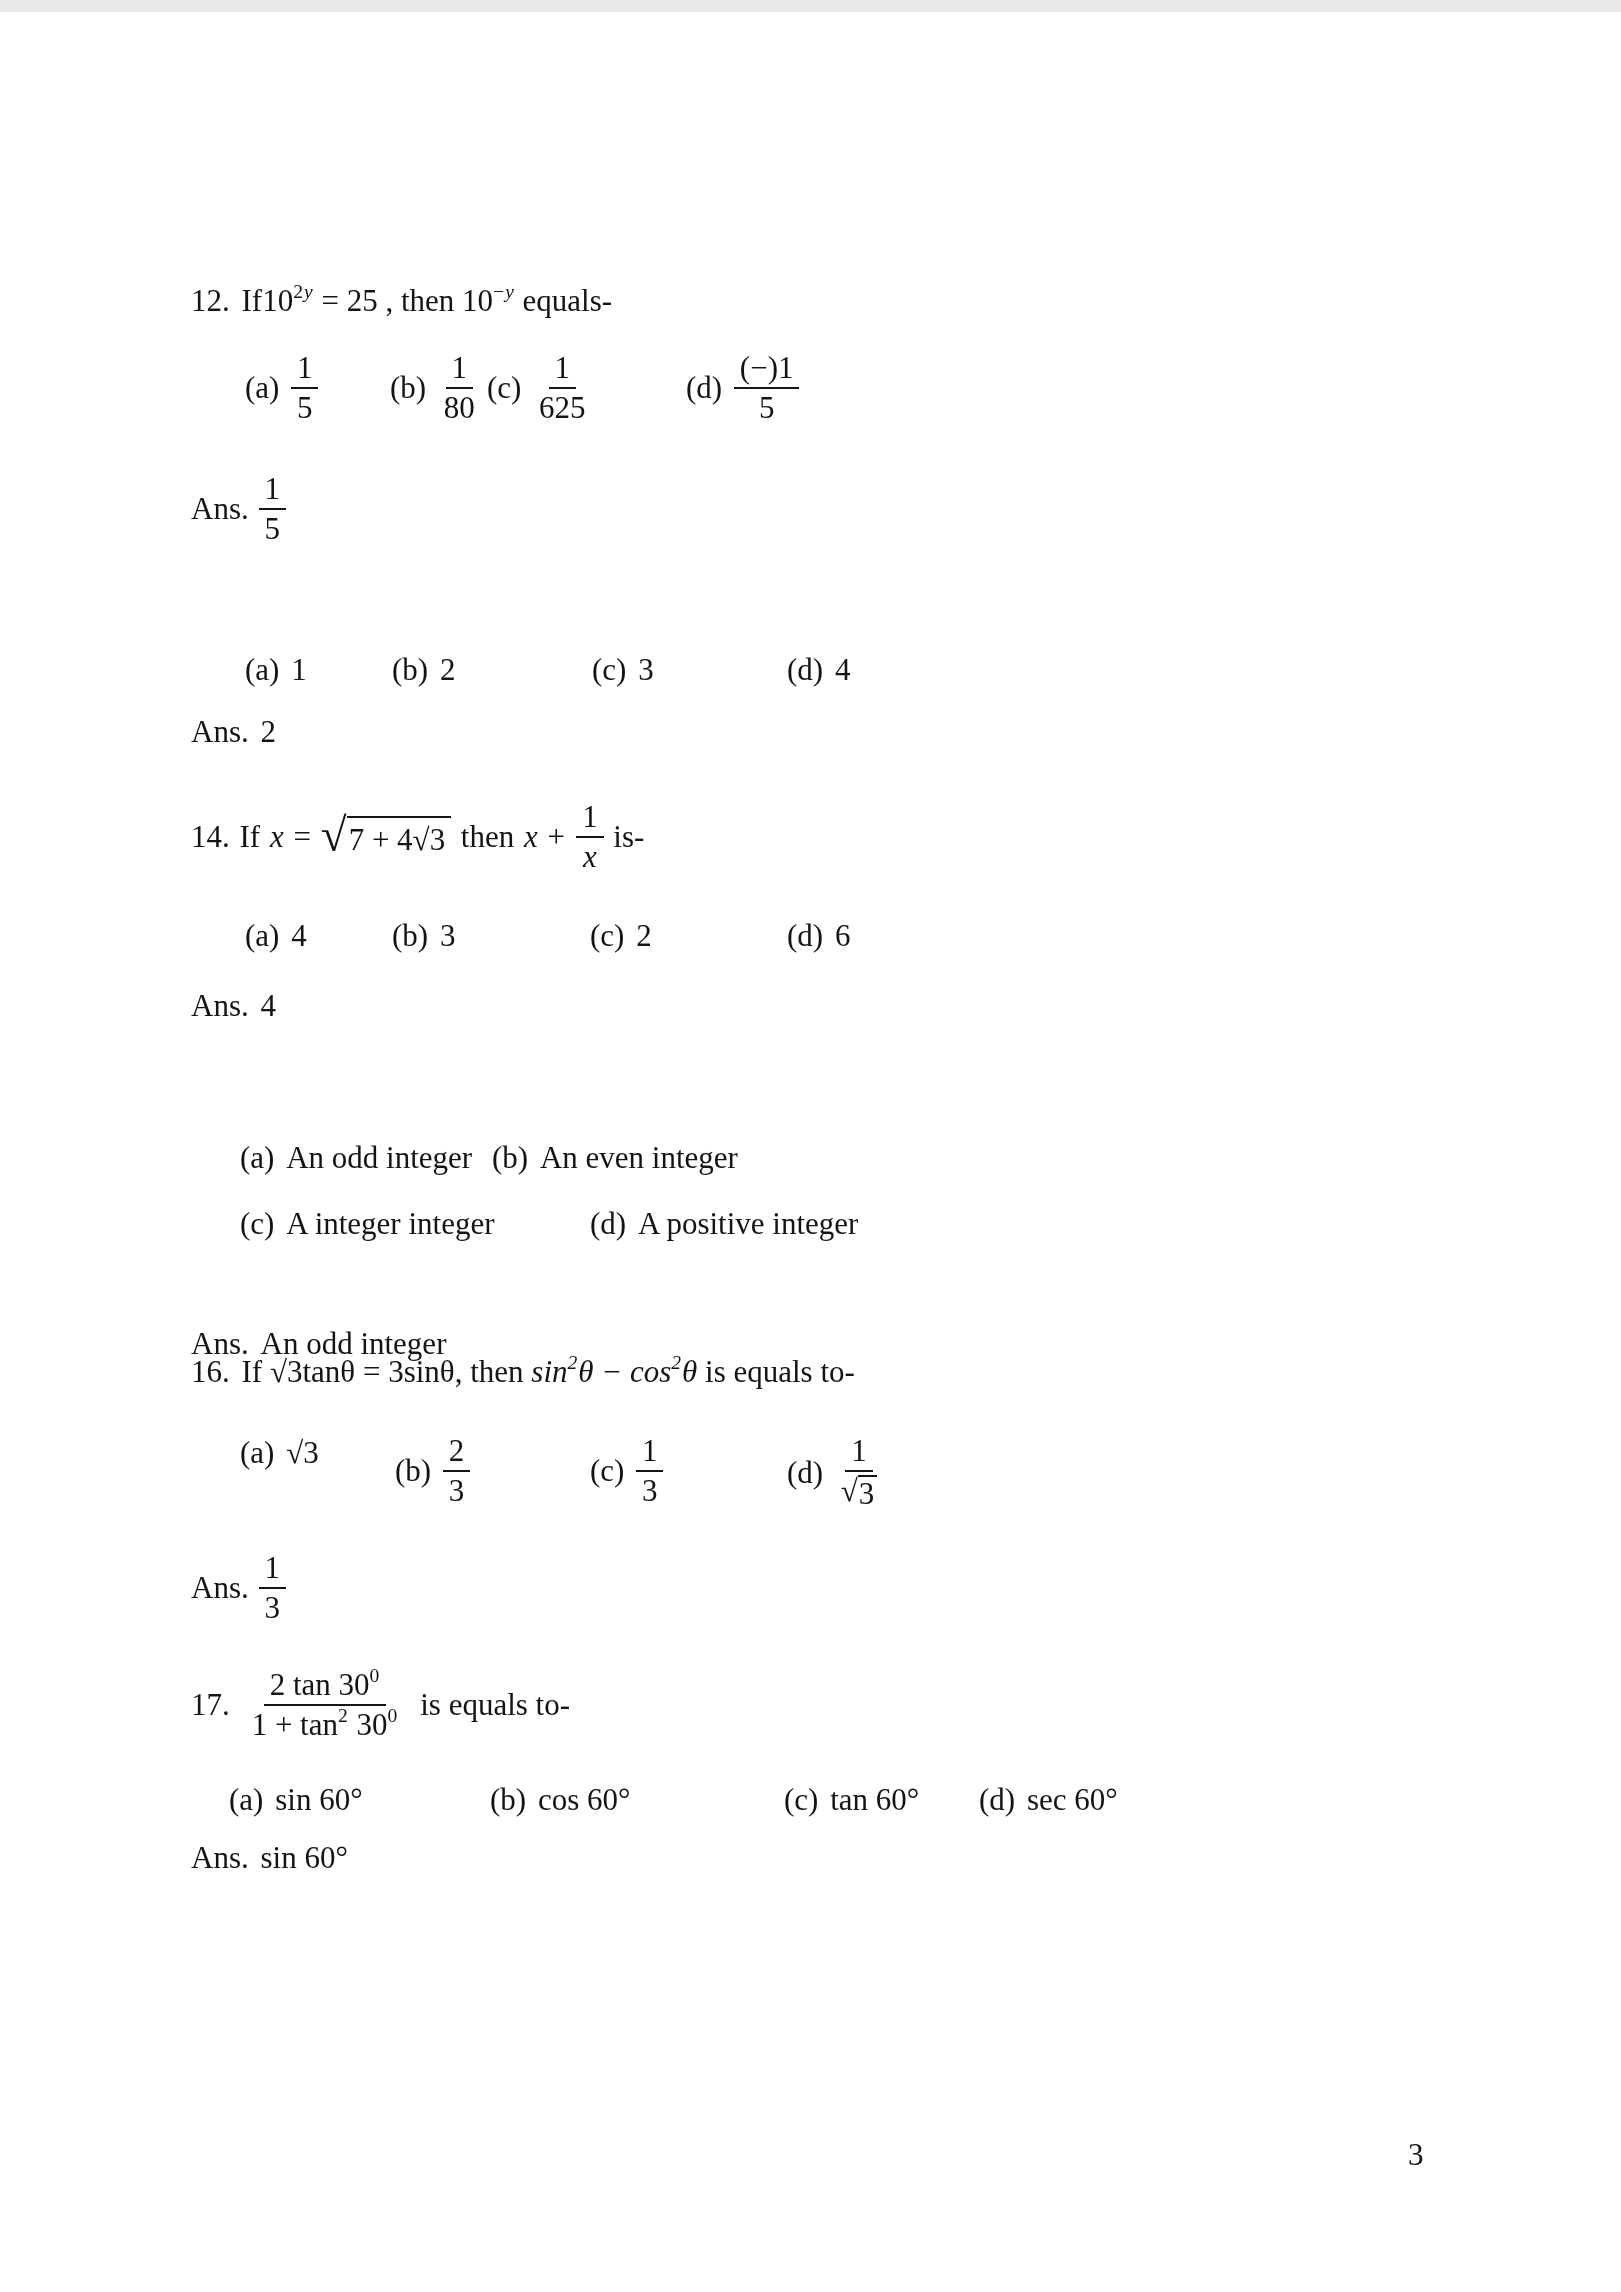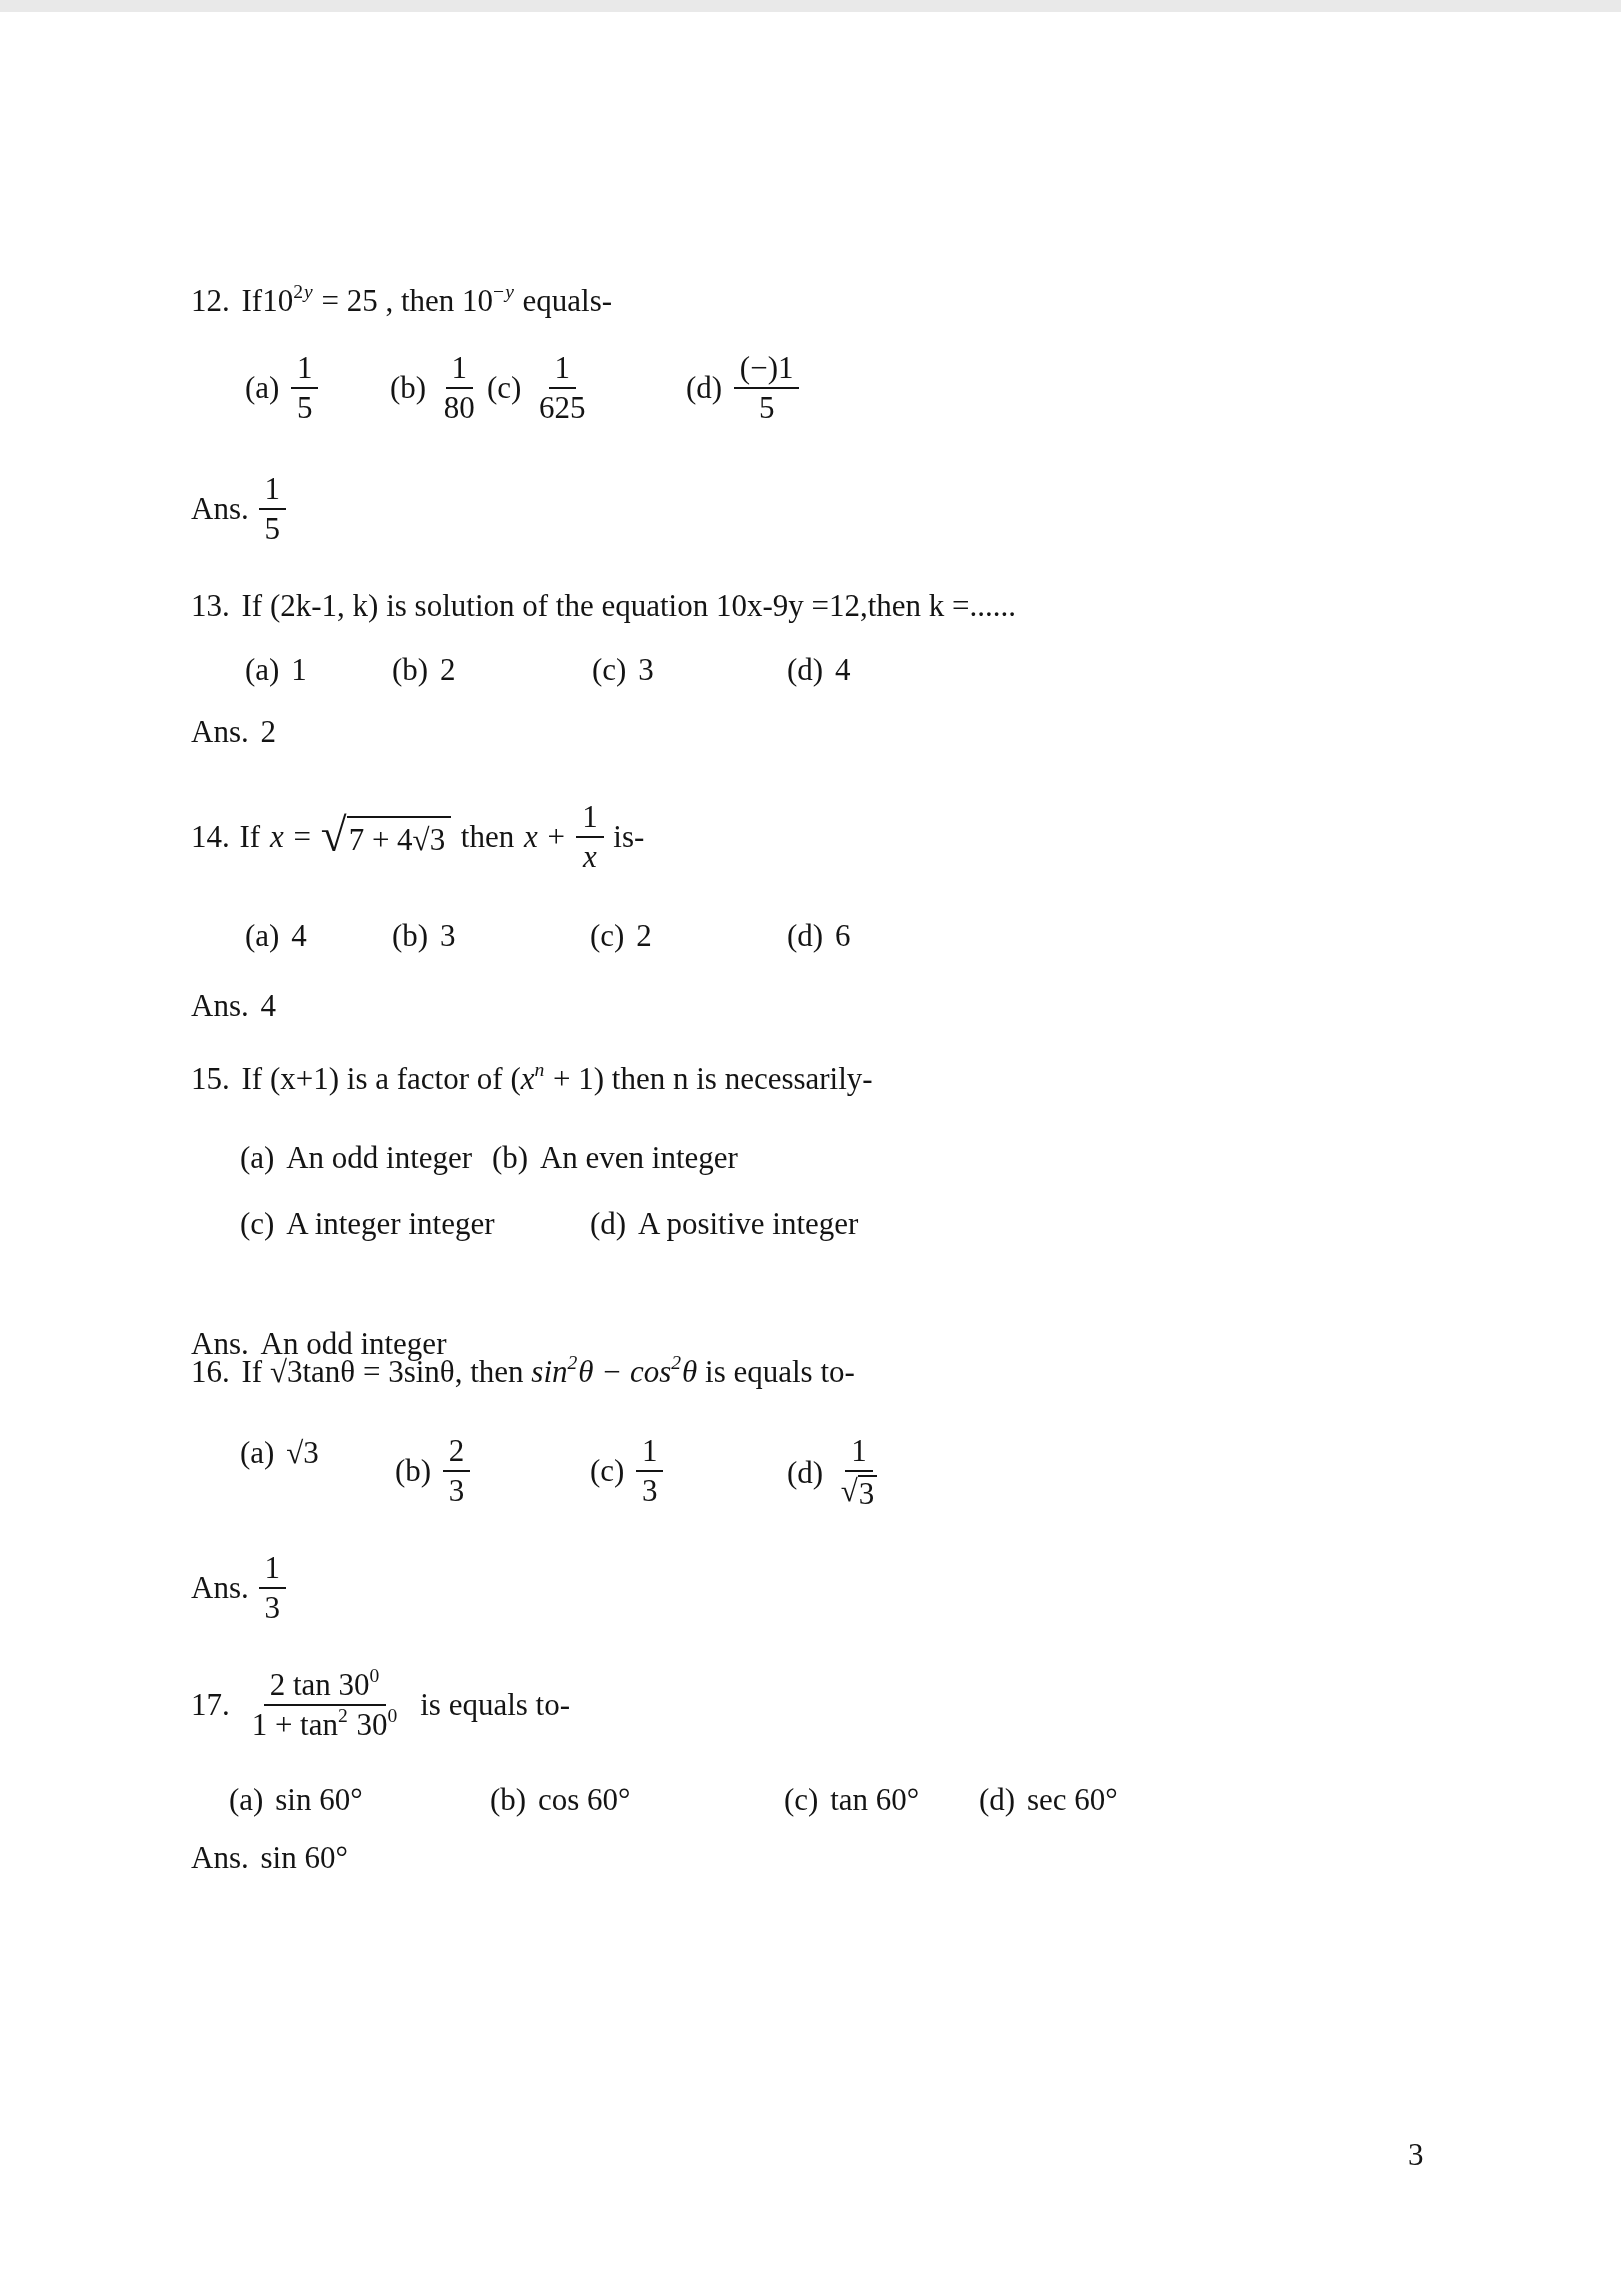--- a/index.html
+++ b/index.html
@@ -91,21 +91,20 @@
   </div>
 
   <div class="abs vrow gap10" style="left:191px; top:461px;">
       <span>Ans.</span>
       <span class="frac">
         <span class="num">1</span>
         <span class="den">5</span>
       </span>
     </div>
 
-  <div class="abs" style="left:191px; top:576px;"><span class="qnum">13.</span><span>If (2k-1, k) is solution of the equation 10x-9y =12,then k =......</span></div>
 
   <div class="optrow" style="top:640px;">
     <span class="opt textopt" style="left:245px;">
         <span>(a)</span>
         <span>1</span>
       </span>
     <span class="opt textopt" style="left:392px;">
         <span>(b)</span>
         <span>2</span>
       </span>
@@ -153,21 +152,20 @@
         <span>2</span>
       </span>
     <span class="opt textopt" style="left:787px;">
         <span>(d)</span>
         <span>6</span>
       </span>
   </div>
 
   <div class="abs" style="left:191px; top:976px;"><span class="anslab">Ans.</span><span>4</span></div>
 
-  <div class="abs" style="left:191px; top:1049px;"><span class="qnum">15.</span><span>If (x+1) is a factor of</span> <span>(</span><span class="it">x</span><sup class="s it">n</sup> <span>+ 1)</span> <span>then n is necessarily-</span></div>
 
   <div class="optrow" style="top:1128px;">
     <span class="opt textopt" style="left:240px;">
         <span>(a)</span>
         <span>An odd integer</span>
       </span>
     <span class="opt textopt" style="left:492px;">
         <span>(b)</span>
         <span>An even integer</span>
       </span>

